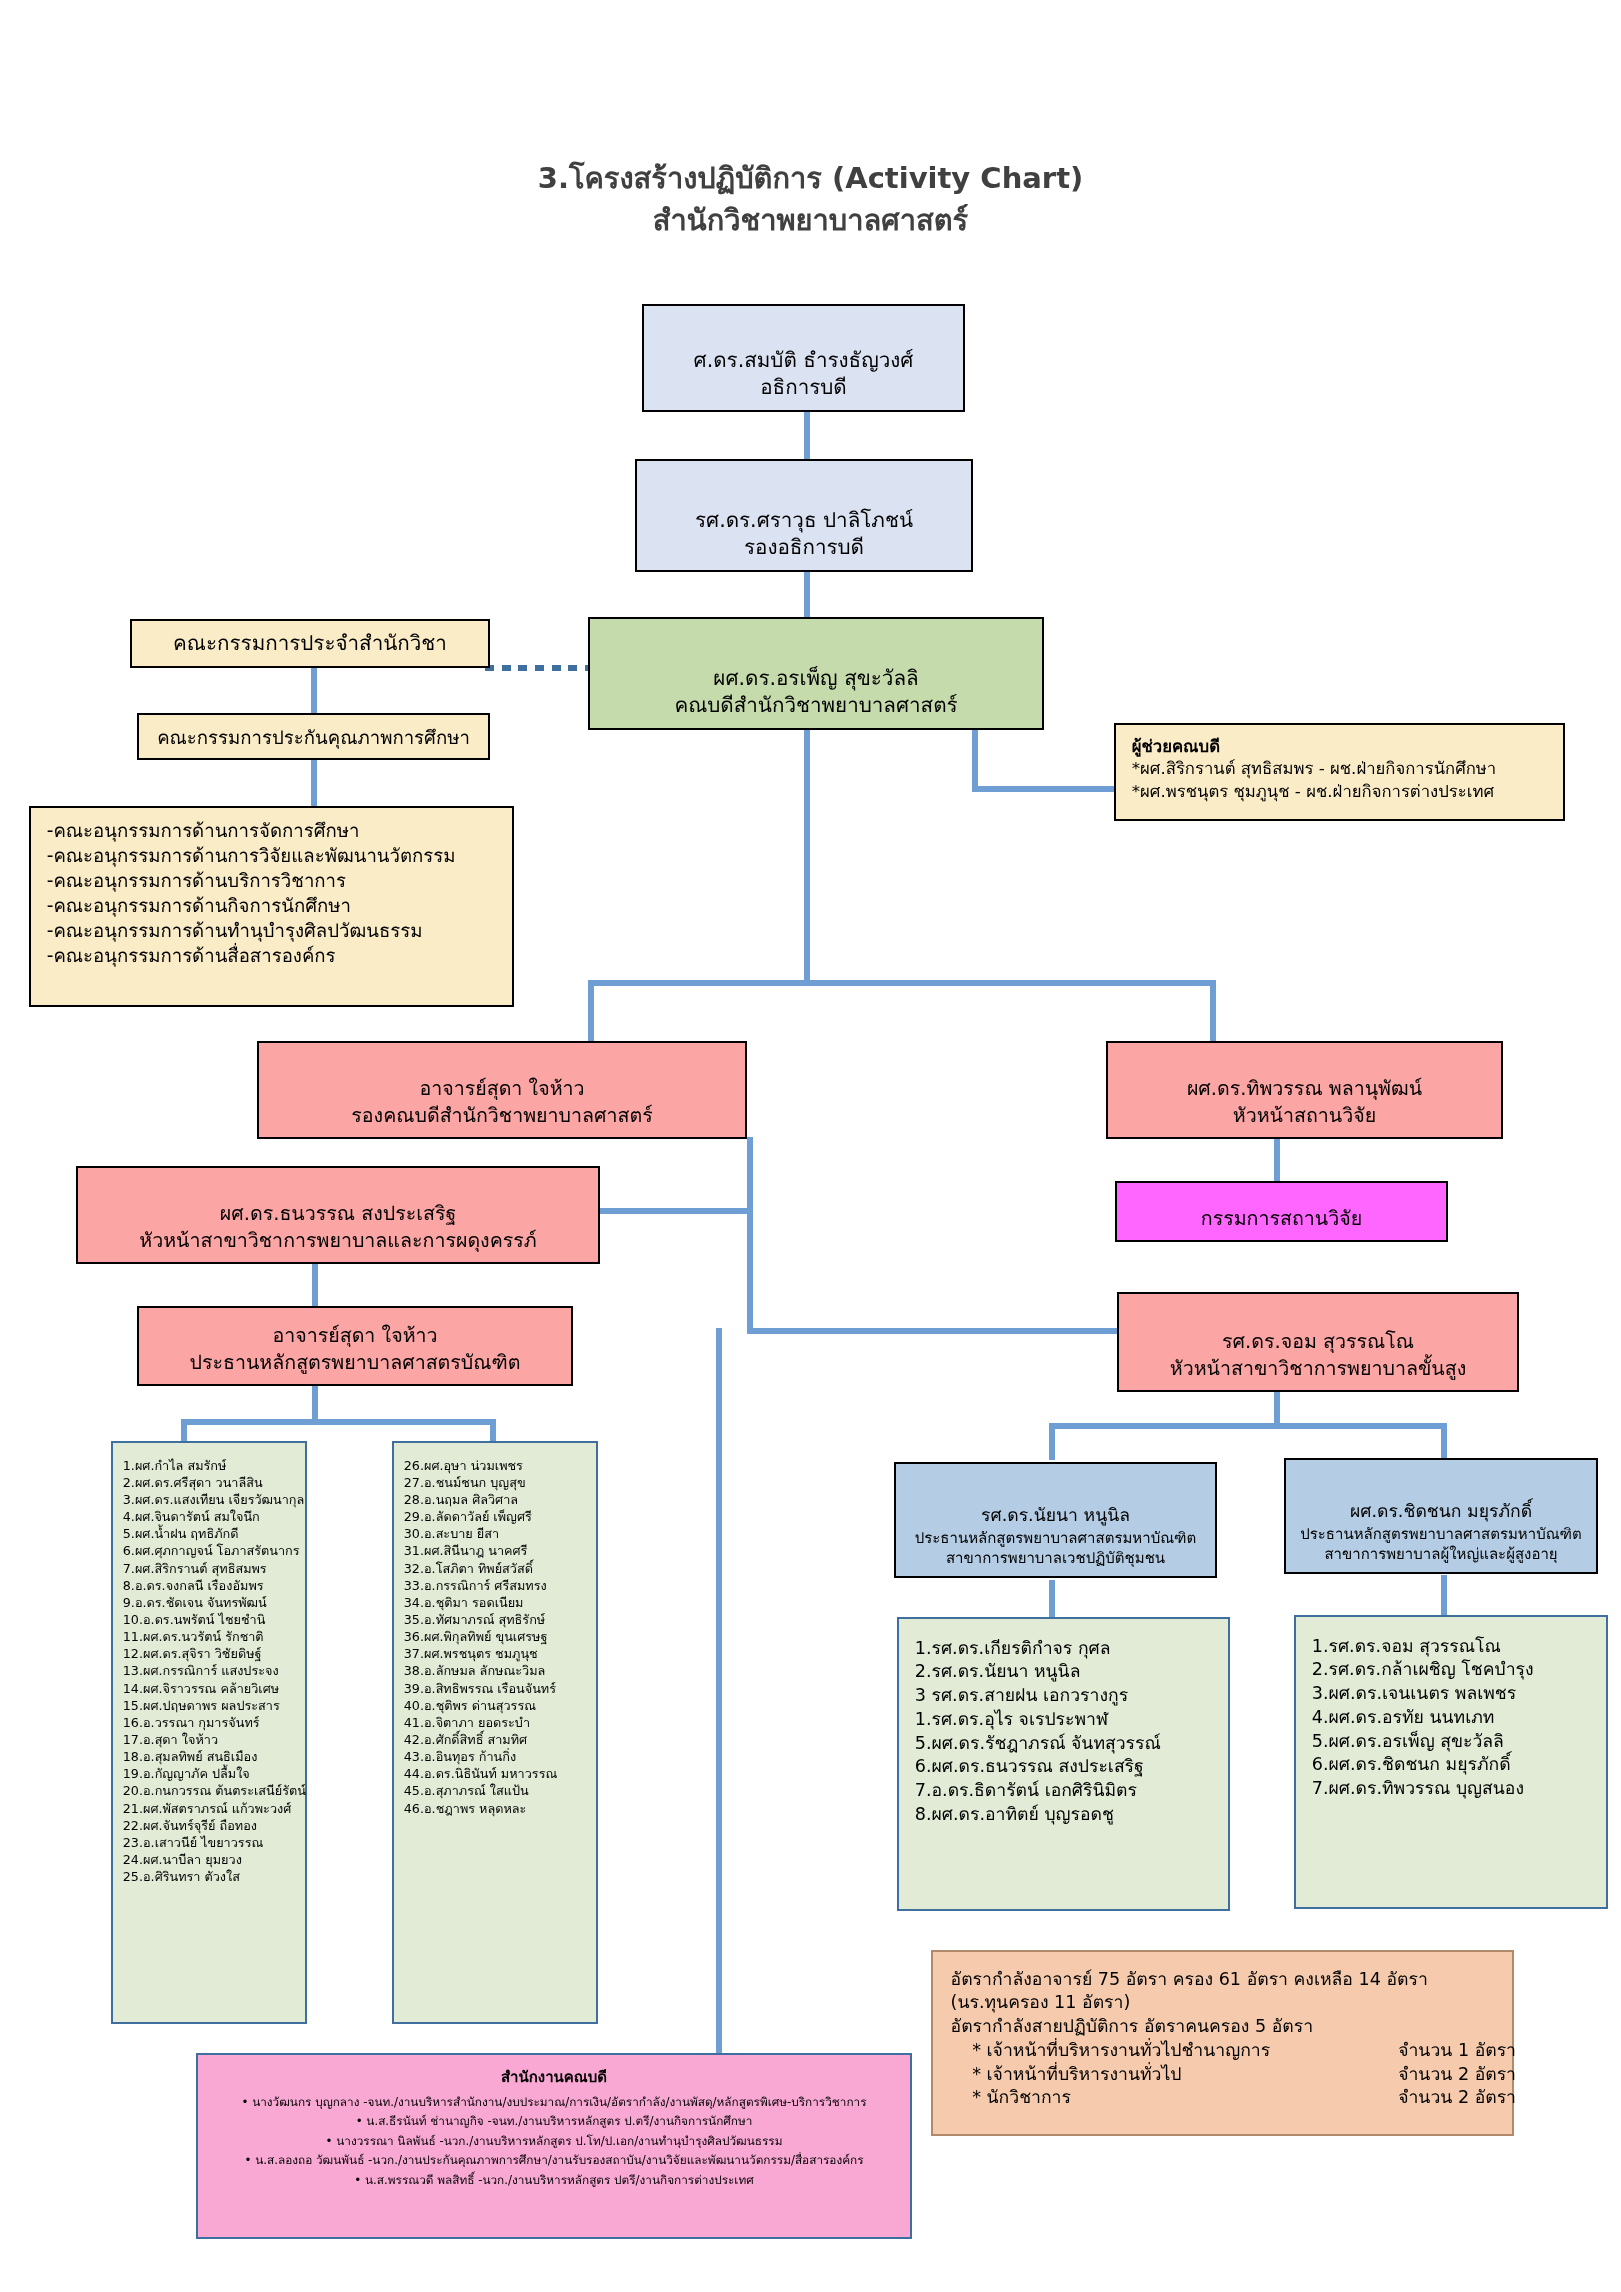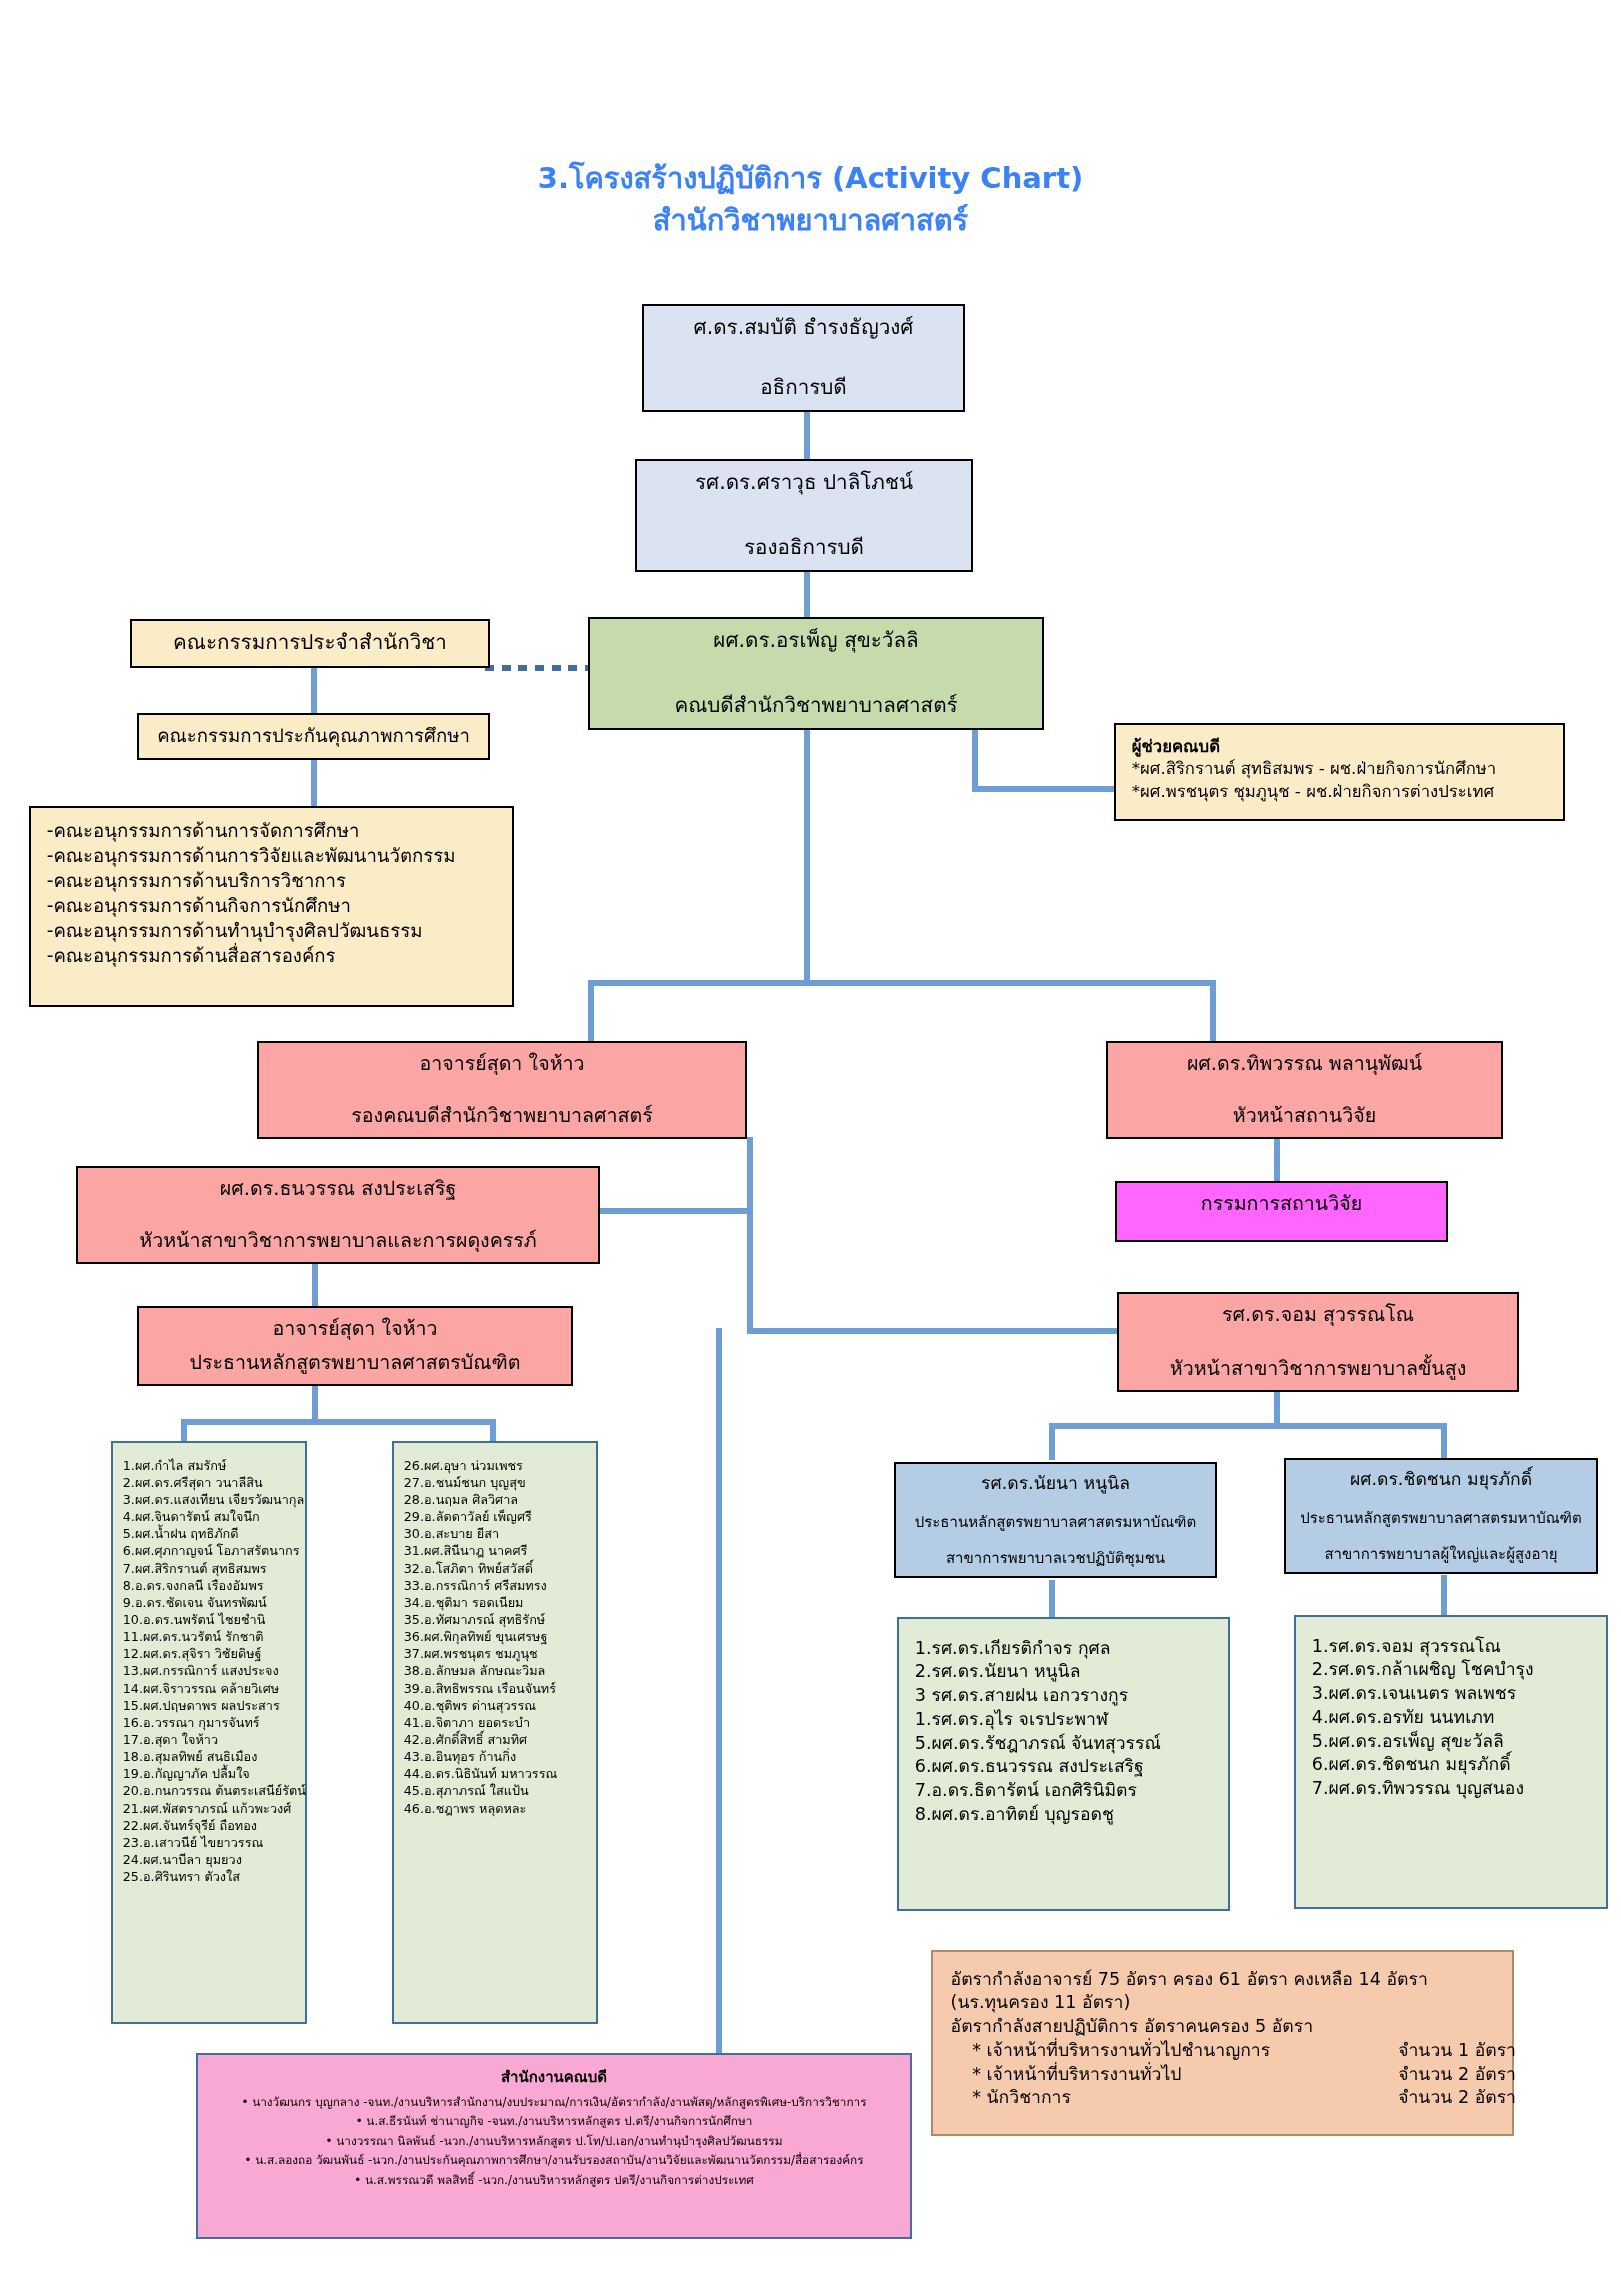--- a/index.html
+++ b/index.html
@@ -21,31 +21,31 @@
   }
   .title {
     position: absolute;
     left: 0;
     top: 157px;
     width: 1621px;
     text-align: center;
     font-size: 29px;
     font-weight: bold;
     line-height: 1.45;
-    color: #3b82f6;
+    color: #404040;
   }
   .title .line2 { display: block; text-align: center; }
 
   
   .box {
     position: absolute;
     box-sizing: border-box;
     display: flex;
     flex-direction: column;
-    justify-content: space-between;
+    justify-content: flex-end;
     align-items: center;
     text-align: center;
     line-height: 1.35;
   }
   .box.left  { align-items: flex-start; text-align: left; }
   .box.topal { justify-content: flex-start; }
 
   .b-black   { border: 2.9px solid #000000; }
   .b-blue    { border: 2px solid #3f6f9f; }
 

